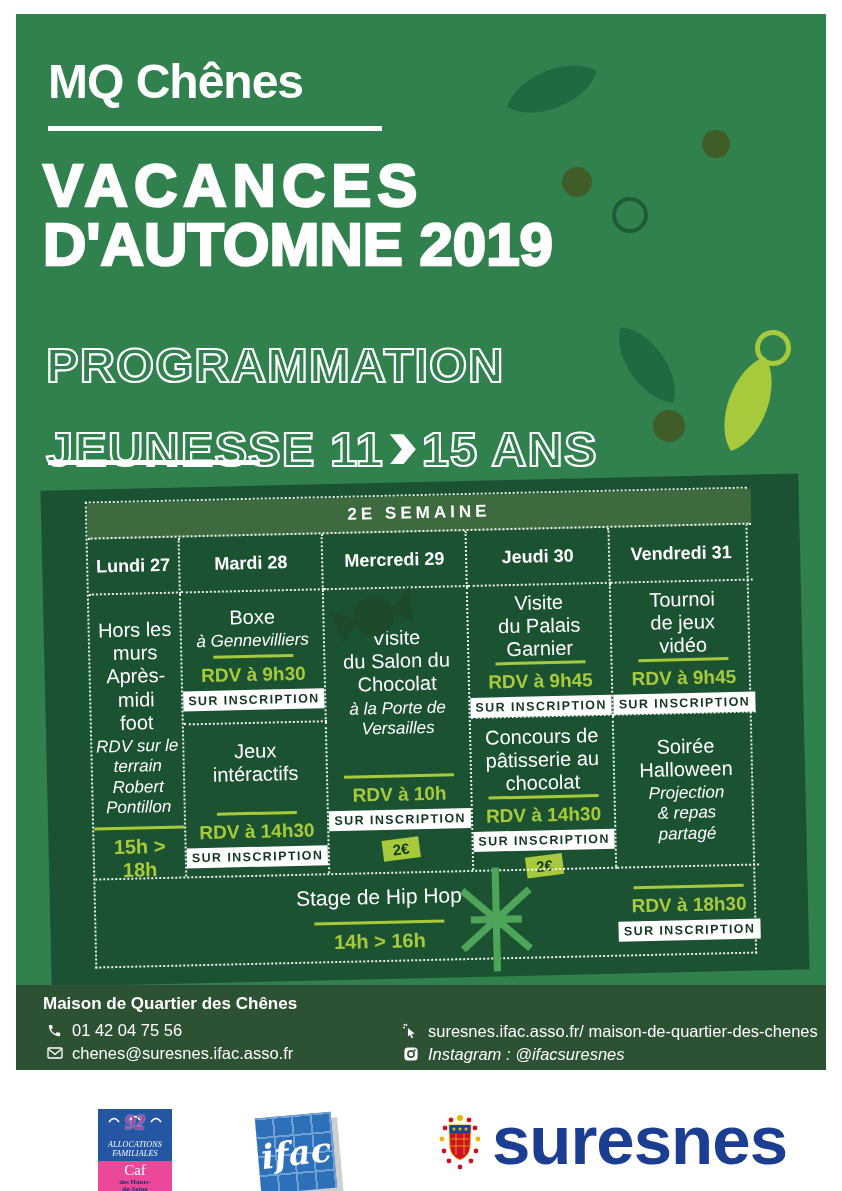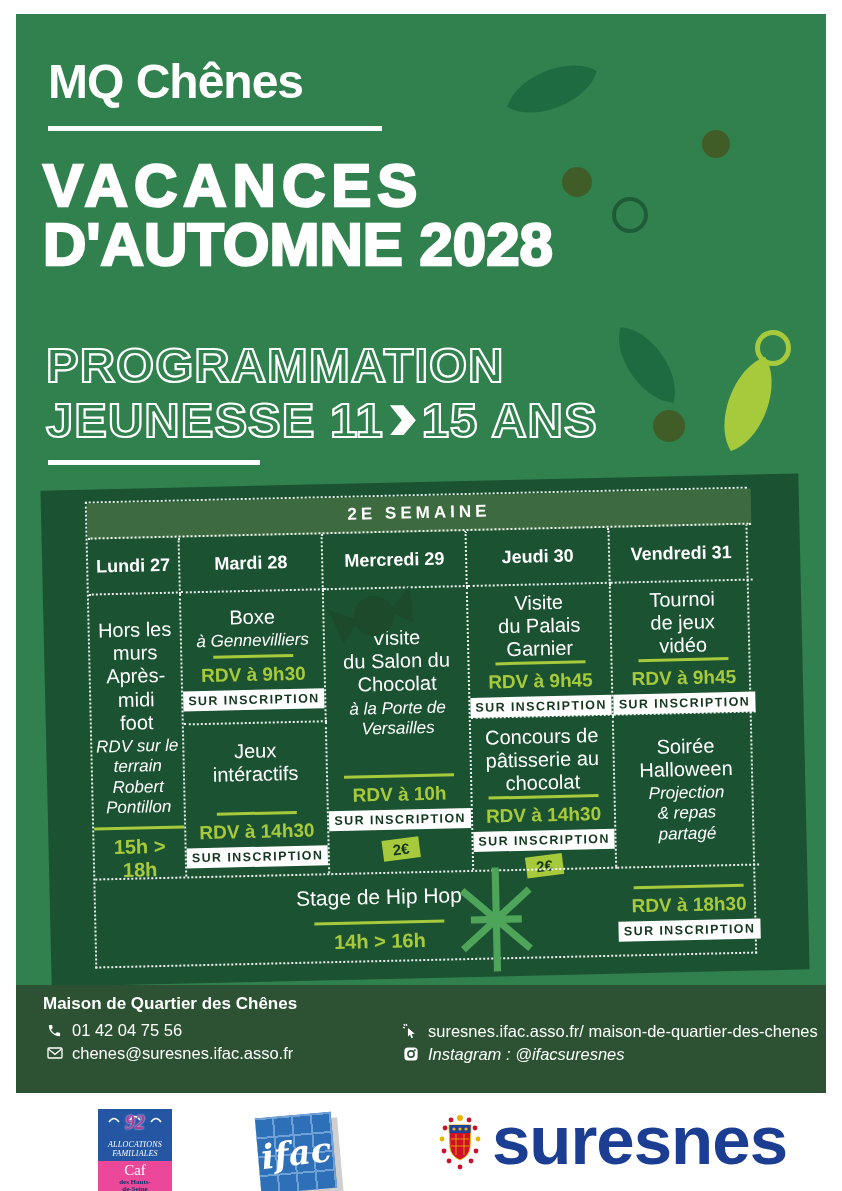--- a/index.html
+++ b/index.html
@@ -15,21 +15,21 @@
   .rule1{left:32px;top:112px;width:334px;}
   .rule2{left:32px;top:446px;width:212px;}
   .big-title{position:absolute;left:27px;top:142px;color:#fff;font-weight:bold;
     font-size:60px;line-height:0.99;letter-spacing:1px;-webkit-text-stroke:2.5px #fff;}
   .big-title .l1{letter-spacing:6px;display:block;}
   .big-title .l2{letter-spacing:0px;display:block;}
   .sub-title{position:absolute;left:30px;top:324px;color:#fff;font-weight:bold;font-size:49px;line-height:1.12;letter-spacing:1px;}
   @supports (-webkit-text-stroke: 1px black){
     .outline{color:transparent;-webkit-text-stroke:2.2px #fff;}
   }
-  .sub-line{display:flex;align-items:center;gap:4px;}
+  .sub-line{display:flex;align-items:center;gap:4px;margin-top:29px;}
   .chev{display:inline-block;width:26px;height:30px;background:#fff;margin:0 2px;
     clip-path:polygon(0% 0%,52% 0%,100% 50%,52% 100%,0% 100%,46% 50%);}
   
   .dot{position:absolute;border-radius:50%;background:#405D28;}
   .ring{position:absolute;border-radius:50%;background:transparent;}
   .leaf{position:absolute;}
   
   .panel{position:absolute;left:30px;top:468px;width:758px;height:496px;background:#1B5232;transform:rotate(-1.3deg);}
   .table{position:absolute;left:44px;top:12px;width:662px;height:467px;
     display:grid;grid-template-columns:repeat(5,1fr);grid-template-rows:36px 56px 132px 151px 92px;
@@ -53,21 +53,21 @@
   .time{color:#A7CA3D;font-weight:bold;font-size:20px;}
   .rows34{grid-row:3/5;}
   .mb12{margin-bottom:12px;}.mb8{margin-bottom:8px;}
   .pt14{padding-top:14px;}.pt6{padding-top:6px;}.pt24{padding-top:24px;}
   .center-v{justify-content:center;}
   .hiphop{grid-column:1/5;overflow:visible;}
   .hiphop-content{display:flex;flex-direction:column;align-items:center;justify-content:center;height:100%;transform:translateX(22px);}
   .candy-wrap{position:absolute;top:-4px;left:4px;transform:rotate(-14deg);}
   .star-wrap{position:absolute;left:354px;top:-8px;}
   
-  .footer{position:absolute;left:16px;top:985px;width:810px;height:108px;background:#2C5233;color:#fff;}
+  .footer{position:absolute;left:16px;top:985px;width:810px;height:85px;background:#2C5233;color:#fff;}
   .f-title{position:absolute;left:27px;top:9px;font-size:17px;font-weight:bold;}
   .f-col{position:absolute;display:flex;flex-direction:column;gap:3px;}
   .f-left{left:30px;top:35px;}
   .f-right{left:386px;top:36px;}
   .f-row{display:flex;align-items:center;gap:9px;font-size:16.5px;line-height:20px;}
   .f-row .ic{width:17px;display:flex;justify-content:center;flex:0 0 17px;}
   .ital{font-style:italic;}
   
   .logos{position:absolute;left:0;top:1083px;width:842px;height:108px;background:#fff;margin-top:10px;}
   .caf{position:absolute;left:98px;top:16px;width:74px;height:84px;display:flex;flex-direction:column;}
@@ -104,21 +104,21 @@
     </svg>
   <svg class="leaf" style="left:680px;top:360px;transform:rotate(-70deg);" width="104" height="60" viewBox="0 0 100 60">
       <path d="M0 30 C20 4 80 4 100 30 C80 56 20 56 0 30 Z" fill="#A7CA3D"></path>
     </svg>
   <div class="dot" style="left:637px;top:396px;width:32px;height:32px;"></div>
 
   <div class="org">MQ Chênes</div>
   <div class="rule rule1"></div>
   <div class="big-title">
     <span class="l1">VACANCES</span>
-    <span class="l2">D'AUTOMNE 2028</span>
+    <span class="l2">D'AUTOMNE 2019</span>
   </div>
   <div class="sub-title">
     <div class="outline">PROGRAMMATION</div>
     <div class="sub-line">
       <span class="outline">JEUNESSE 11</span>
       <span class="chev"></span>
       <span class="outline">15 ANS</span>
     </div>
   </div>
   <div class="rule rule2"></div>

